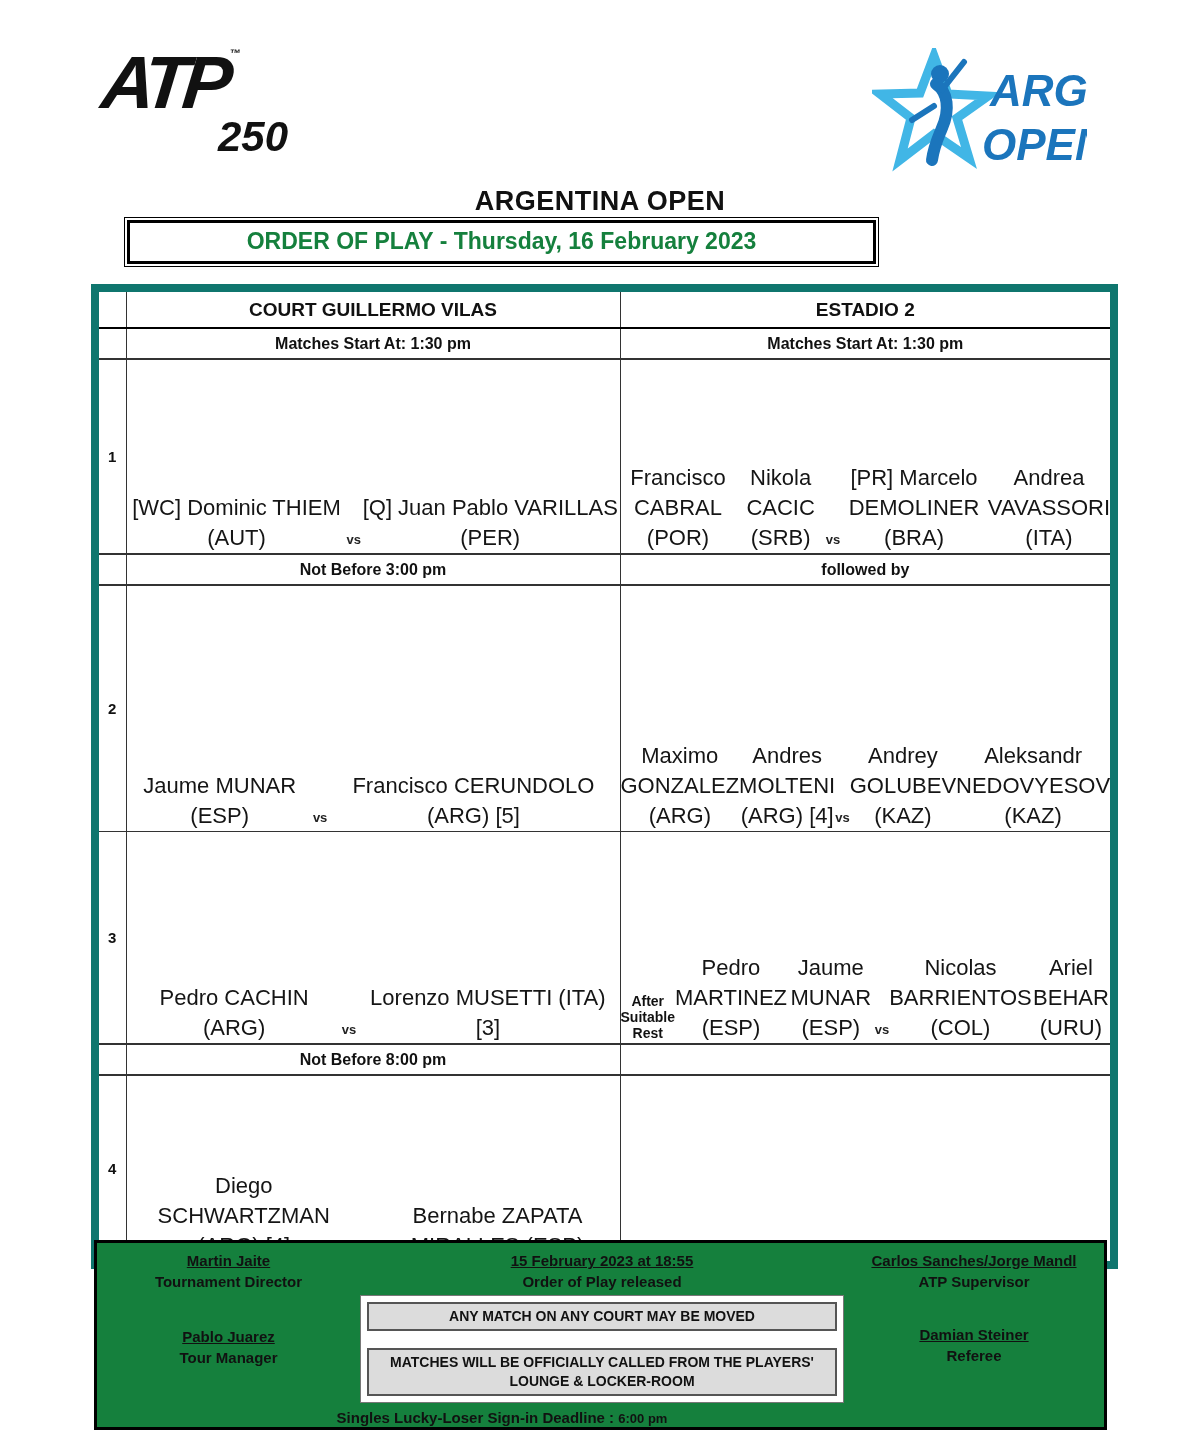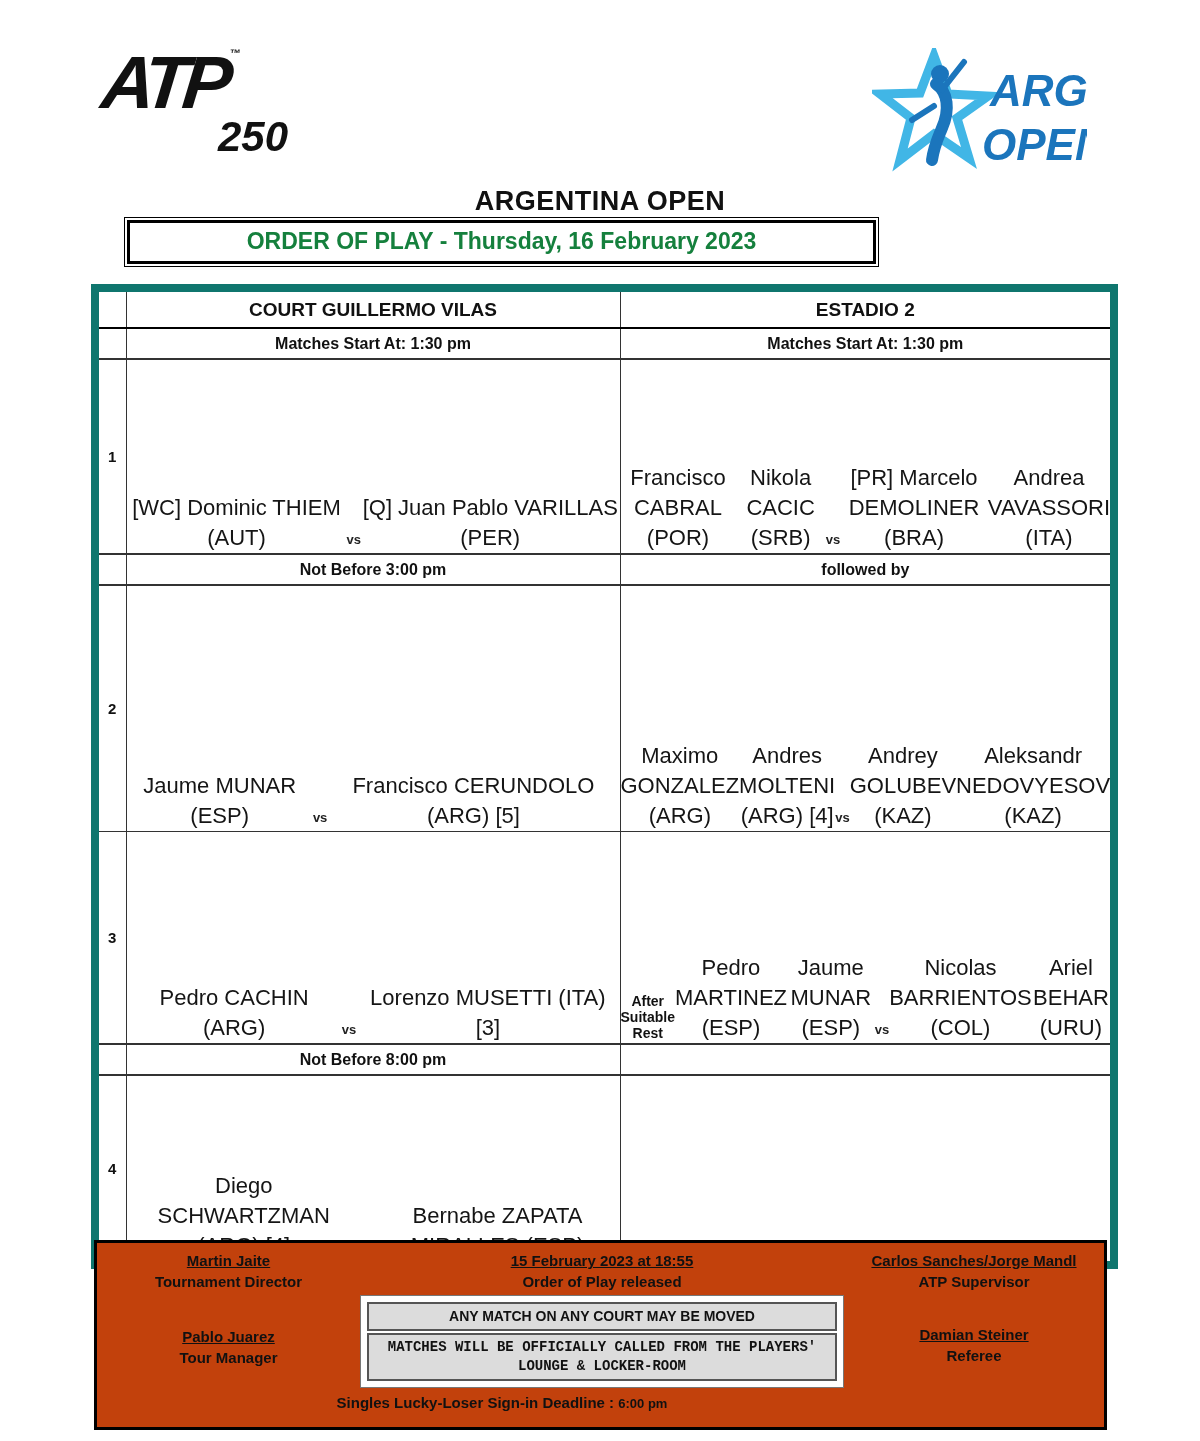--- a/index.html
+++ b/index.html
@@ -57,35 +57,35 @@
 
   .match-cell { display:flex; flex-direction:row; justify-content:center; align-items:flex-end; height:100%; }
   .match-cell.top { justify-content:flex-start; padding-top:5px; }
   .p-line { font-size:22px; line-height:30px; color:#151515; text-align:center; }
   .vs-label { font-size:13px; font-weight:700; line-height:13px; margin:7px 0; color:#222; text-align:center; }
   .rest-note { font-size:14px; font-weight:700; color:#111; margin-bottom:2px; text-align:center; }
 
   
   .footer-box {
     position:absolute; top:1240px; left:94px; width:1013px; height:190px;
-    border:3px solid #000; background:#c2410c;
+    border:3px solid #000; background:#15803d;
     display:grid; grid-template-columns:263px 484px 1fr; padding-top:7px;
   }
   .f-col { display:flex; flex-direction:column; align-items:center; }
   .f-name { font-size:15px; font-weight:700; text-decoration:underline; color:#111; line-height:21px; }
   .f-role { font-size:15px; font-weight:700; color:#111; line-height:21px; }
   .f-pair2 { margin-top:34px; display:flex; flex-direction:column; align-items:center; }
   .f-pair2.right-side { margin-top:32px; }
 
   .notice-stack { width:100%; margin-top:3px; border:1px solid #777; padding:6px; background:#fff; }
   .notice {
     background:#dcdcdc; border:2px solid #555; text-align:center;
     font-size:14px; font-weight:700; color:#111; padding:3px 14px; line-height:19px;
   }
-  .notice + .notice { margin-top:2px;font-family:Liberation Mono, monospace; }
+  .notice + .notice { margin-top:17px; }
   .deadline-line {
     margin-top:6px; text-align:center; transform:translateX(-100px);
     font-size:15px; font-weight:700; color:#111; white-space:nowrap;
   }
   .deadline-time { font-size:13px; }
 </style>
 </head>
 <body>
 
 <div class="page">

